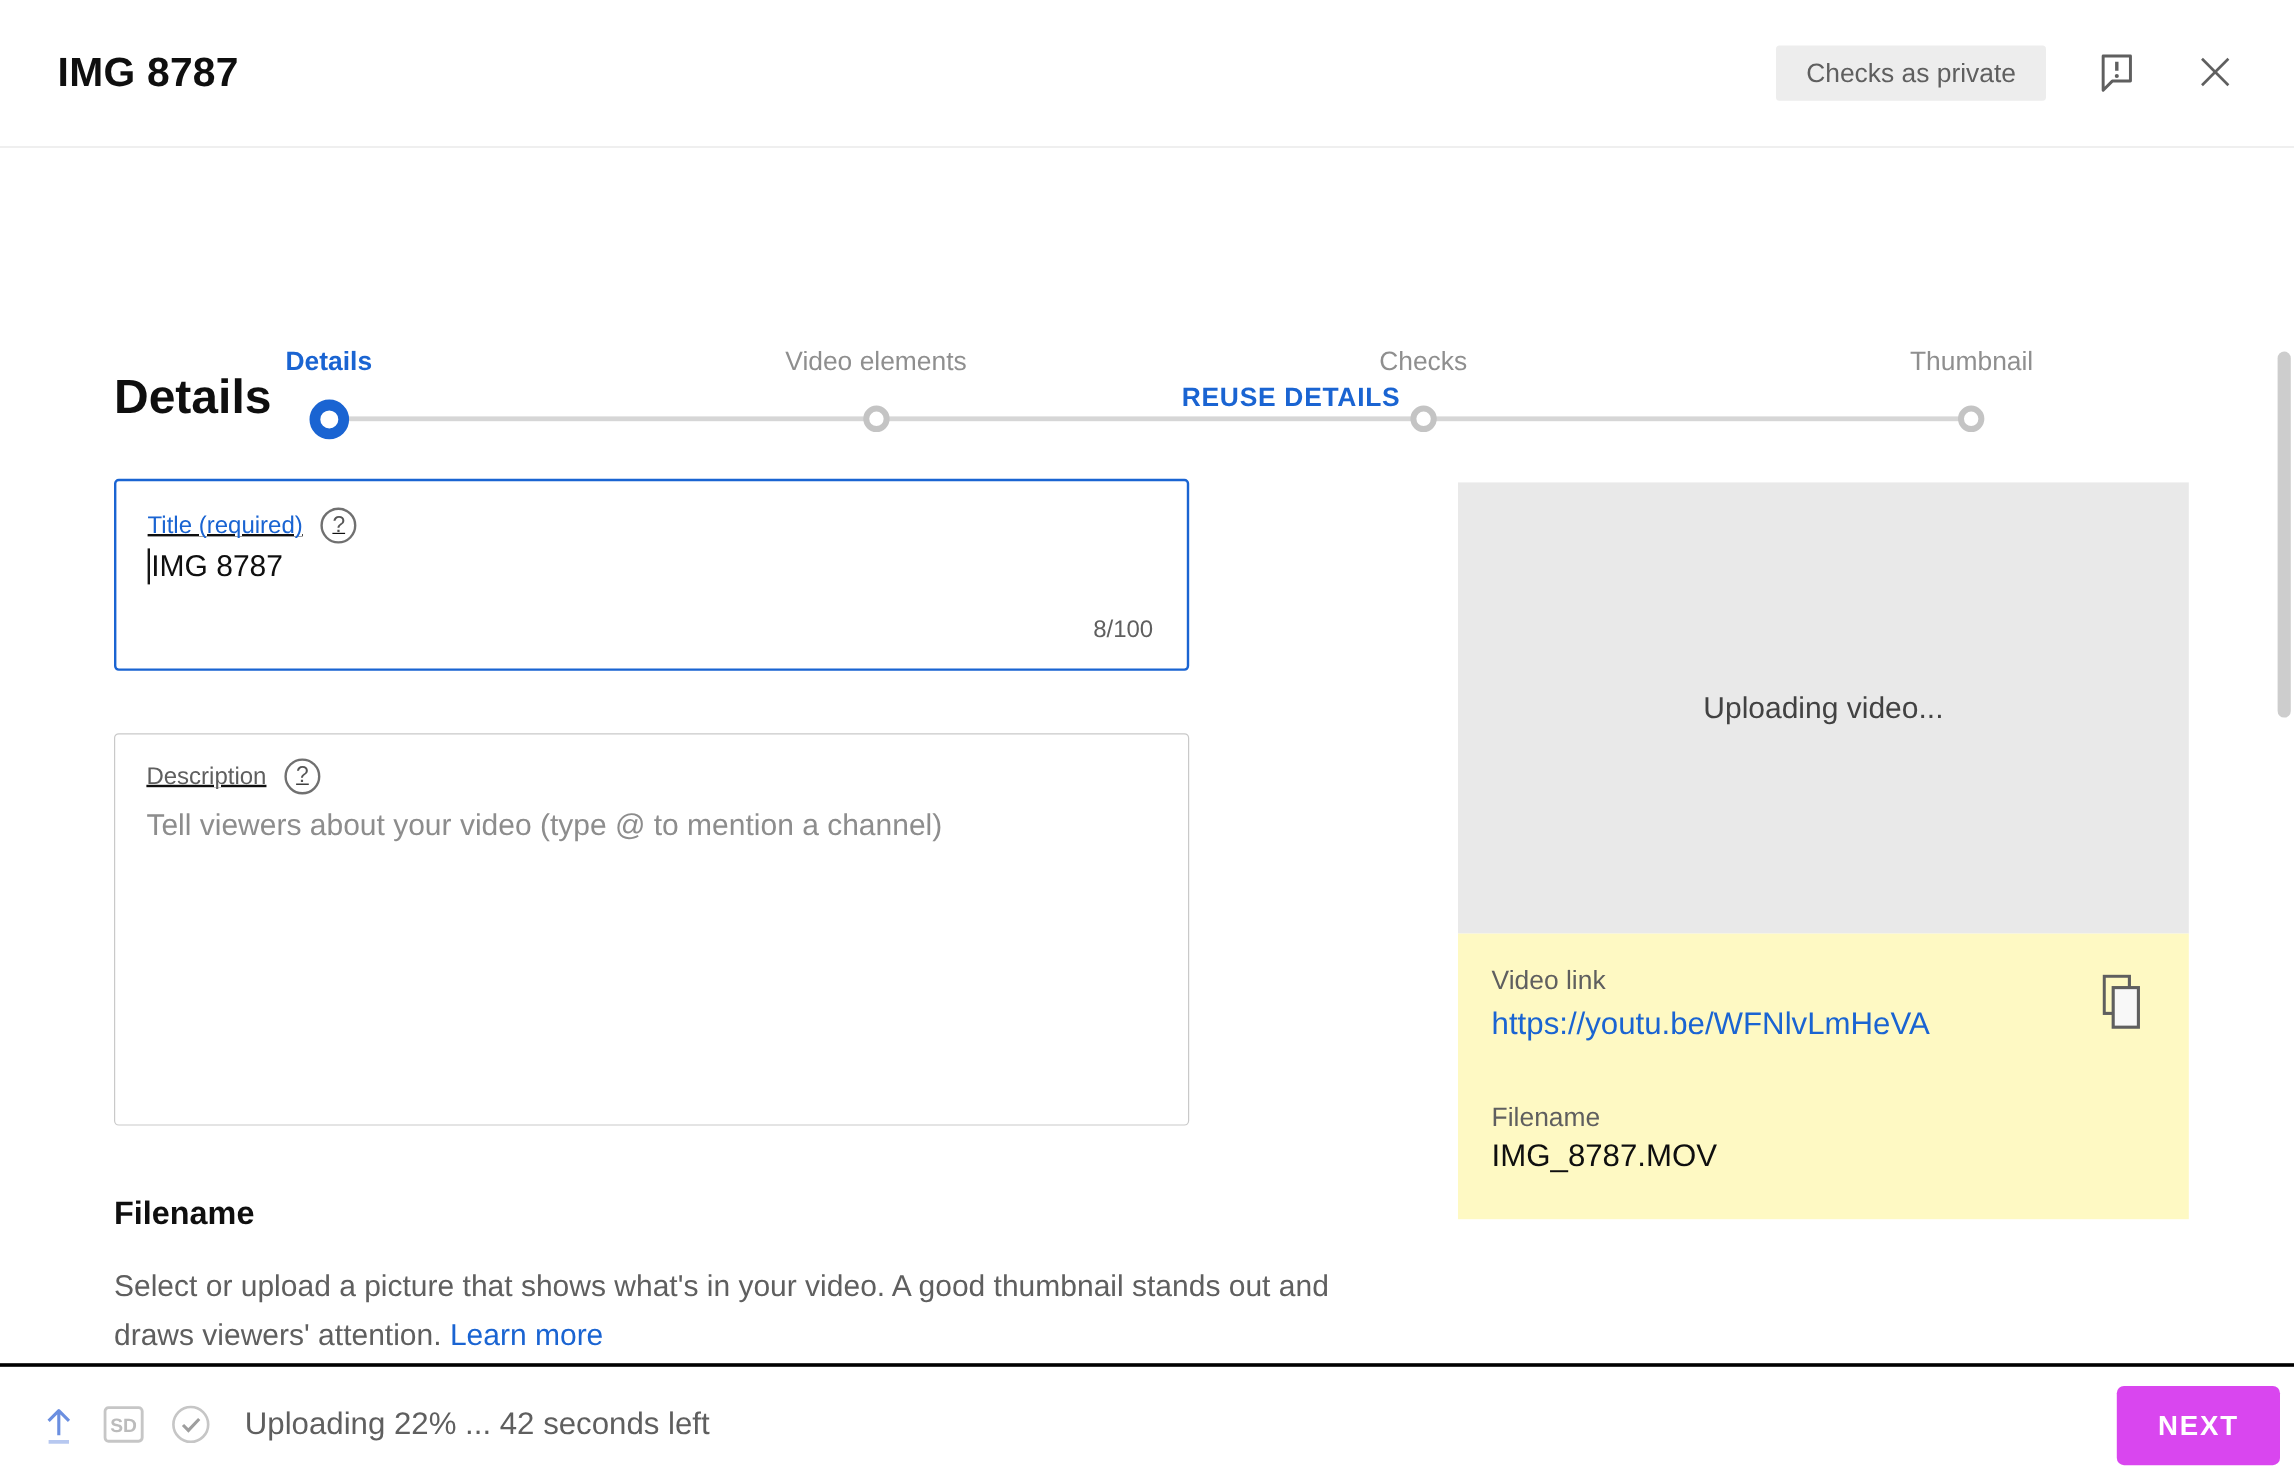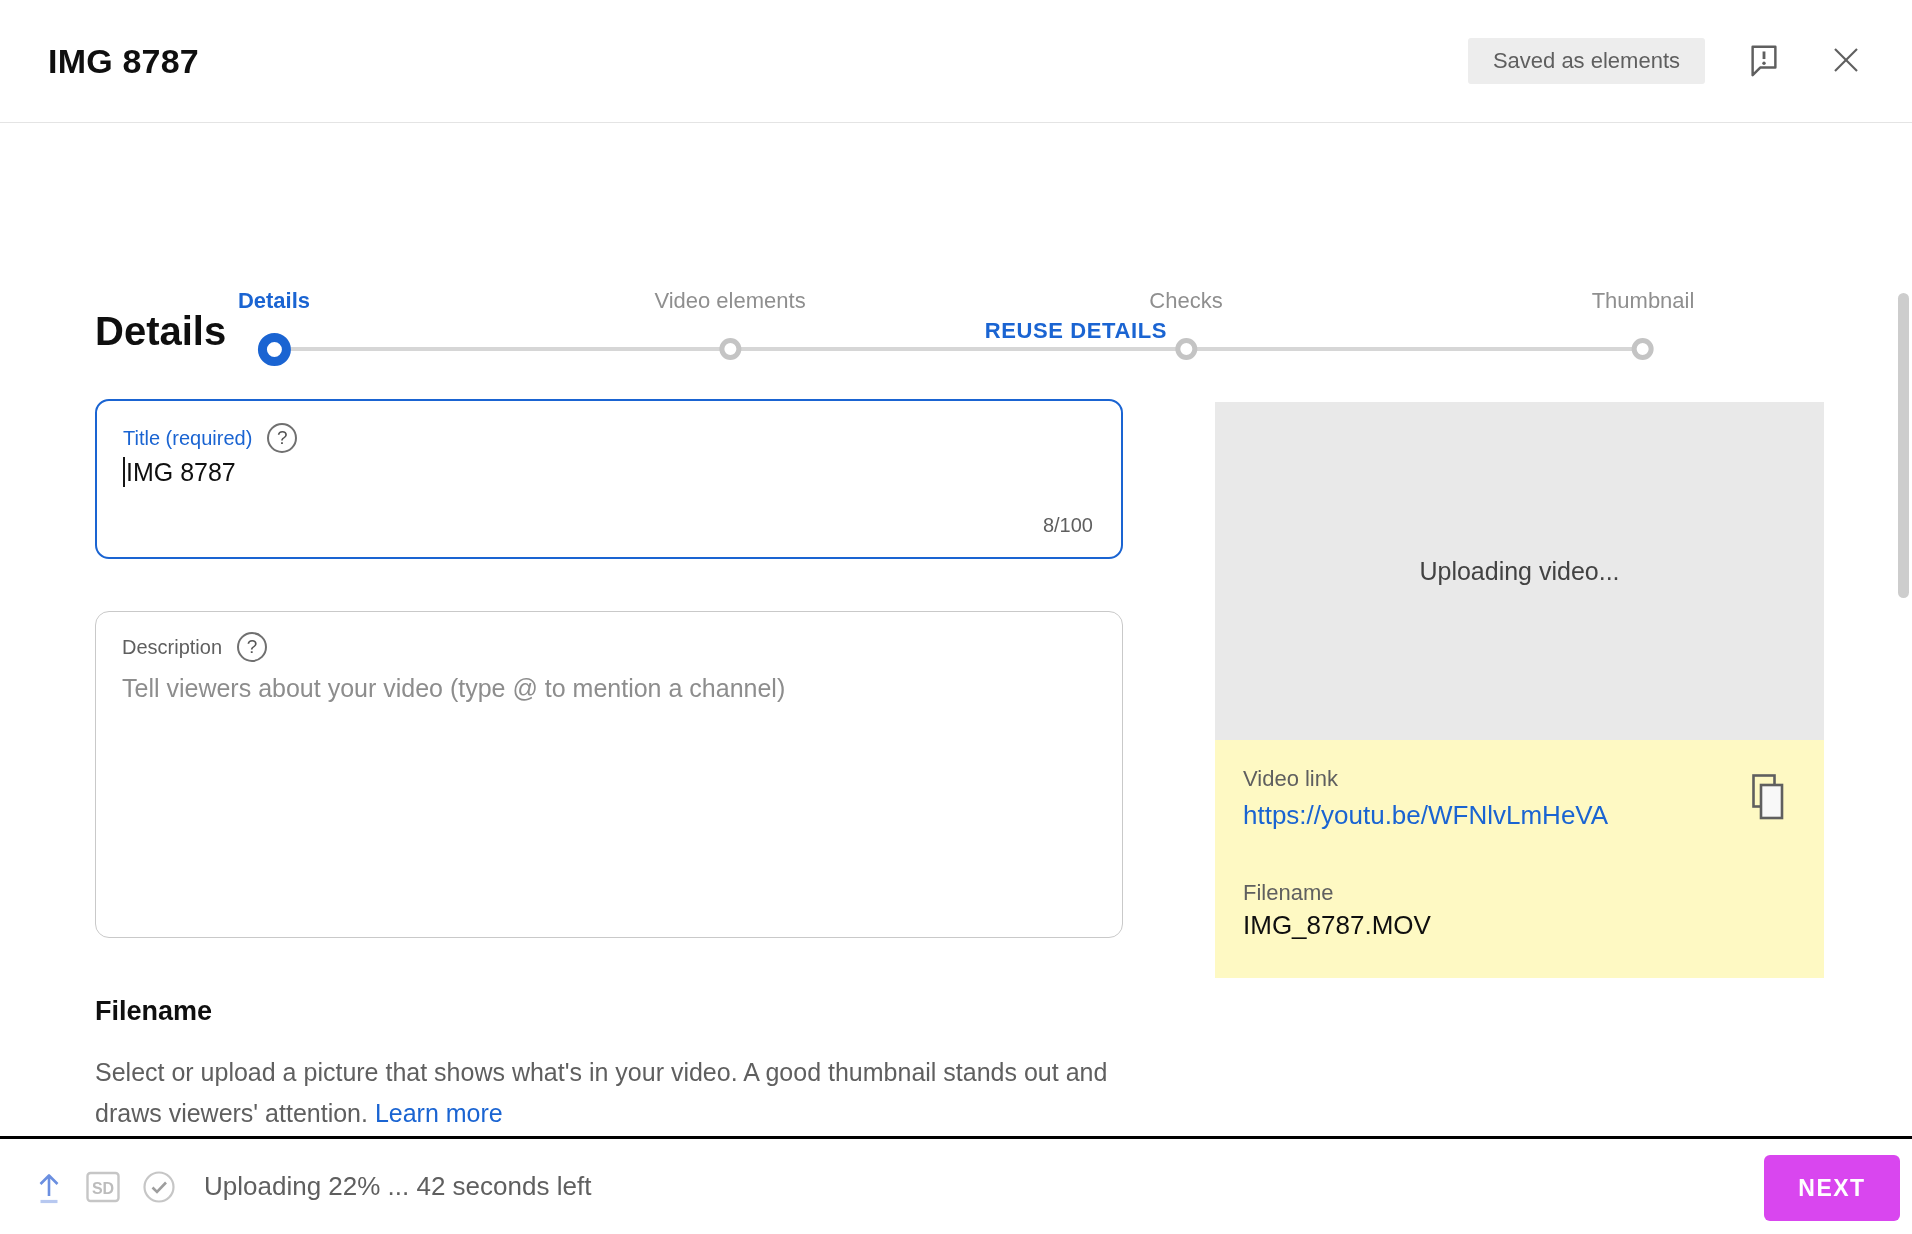--- a/index.html
+++ b/index.html
@@ -27,38 +27,38 @@
   .dot-wrap{height:36px;display:flex;align-items:center;justify-content:center;}
   .dot{box-sizing:border-box;width:22px;height:22px;border:5px solid #c4c4c4;border-radius:50%;background:#fff;}
   .step.active .step-label{color:#1a64d2;font-weight:bold;}
   .step.active .dot{width:33px;height:33px;border:9px solid #1a64d2;}
   .step1{left:274px;} .step2{left:730px;} .step3{left:1186px;} .step4{left:1643px;}
   
   .heading-row{position:absolute;left:95px;top:303px;width:1072px;height:56px;display:flex;align-items:center;justify-content:space-between;}
   .h-details{font-size:40px;font-weight:bold;}
   .reuse-link{font-size:22px;font-weight:bold;color:#1a64d2;letter-spacing:.6px;cursor:pointer;}
   
-  .field{position:absolute;left:95px;width:1028px;box-sizing:border-box;border-radius:14px;background:#fff;}
+  .field{position:absolute;left:95px;width:896px;box-sizing:border-box;border-radius:4px;background:#fff;text-decoration:underline;}
   .title-field{top:399px;height:160px;border:2px solid #1a64d2;}
   .desc-field{top:611px;height:327px;border:1px solid #c9c9c9;}
   .field-label-row{display:flex;align-items:center;margin:22px 0 0 26px;}
   .field-label{font-size:20px;color:#5f5f5f;}
   .title-field .field-label{color:#1a64d2;}
   .help-circle{
     box-sizing:border-box;width:30px;height:30px;border:2px solid #707070;border-radius:50%;
     margin-left:15px;display:flex;align-items:center;justify-content:center;
     font-size:19px;color:#555;cursor:pointer;background:#fff;
   }
   .field-value{position:absolute;left:26px;top:56px;font-size:25px;color:#0f0f0f;display:flex;align-items:center;}
   .caret{display:inline-block;width:2px;height:30px;background:#151515;margin-right:1px;}
   .char-counter{position:absolute;right:28px;bottom:20px;font-size:20px;color:#5f5f5f;}
   .placeholder{position:absolute;left:26px;top:62px;font-size:25px;color:#8d8d8d;}
   
   .preview-panel{position:absolute;left:1215px;top:402px;width:609px;height:576px;}
-  .preview-area{width:100%;height:338px;background:#e9e9e9;display:flex;align-items:center;justify-content:center;}
+  .preview-area{width:100%;height:376px;background:#e9e9e9;display:flex;align-items:center;justify-content:center;}
   .preview-status{font-size:25px;color:#424242;}
   .info-area{position:relative;width:100%;height:238px;background:#fef9c3;box-sizing:border-box;}
   .info-label{position:absolute;left:28px;font-size:22px;color:#5f5f5f;}
   .video-link-label{top:26px;}
   .video-link{position:absolute;left:28px;top:60px;font-size:26px;color:#1a64d2;cursor:pointer;text-decoration:none;}
   .copy-btn{position:absolute;right:40px;top:34px;background:none;border:none;padding:0;cursor:pointer;}
   .filename-label{top:140px;}
   .filename-value{position:absolute;left:28px;top:170px;font-size:26px;color:#0f0f0f;}
   
   .thumb-heading{position:absolute;left:95px;top:996px;font-size:27px;font-weight:bold;}
@@ -81,21 +81,21 @@
   
   .scroll-thumb{position:absolute;right:3px;top:293px;width:11px;height:305px;background:#cdcdcd;border-radius:6px;cursor:pointer;}
 </style>
 </head>
 <body>
 
 <div class="app">
 
   <div class="header">
     <div class="header-title">IMG 8787</div>
-    <div class="badge">Saved as elements</div>
+    <div class="badge">Checks as private</div>
     <button class="hicon feedback-btn">
       <span>
         <svg width="34" height="36" viewBox="0 0 34 38">
           <path d="M5 5 H29 V27 H13 L5 35 Z" fill="none" stroke="#5f5f5f" stroke-width="2.6" stroke-linejoin="round"></path>
           <line x1="17" y1="10" x2="17" y2="18" stroke="#5f5f5f" stroke-width="3"></line>
           <circle cx="17" cy="22.5" r="1.8" fill="#5f5f5f"></circle>
         </svg>
       </span>
     </button>
     <button class="hicon close-btn">

